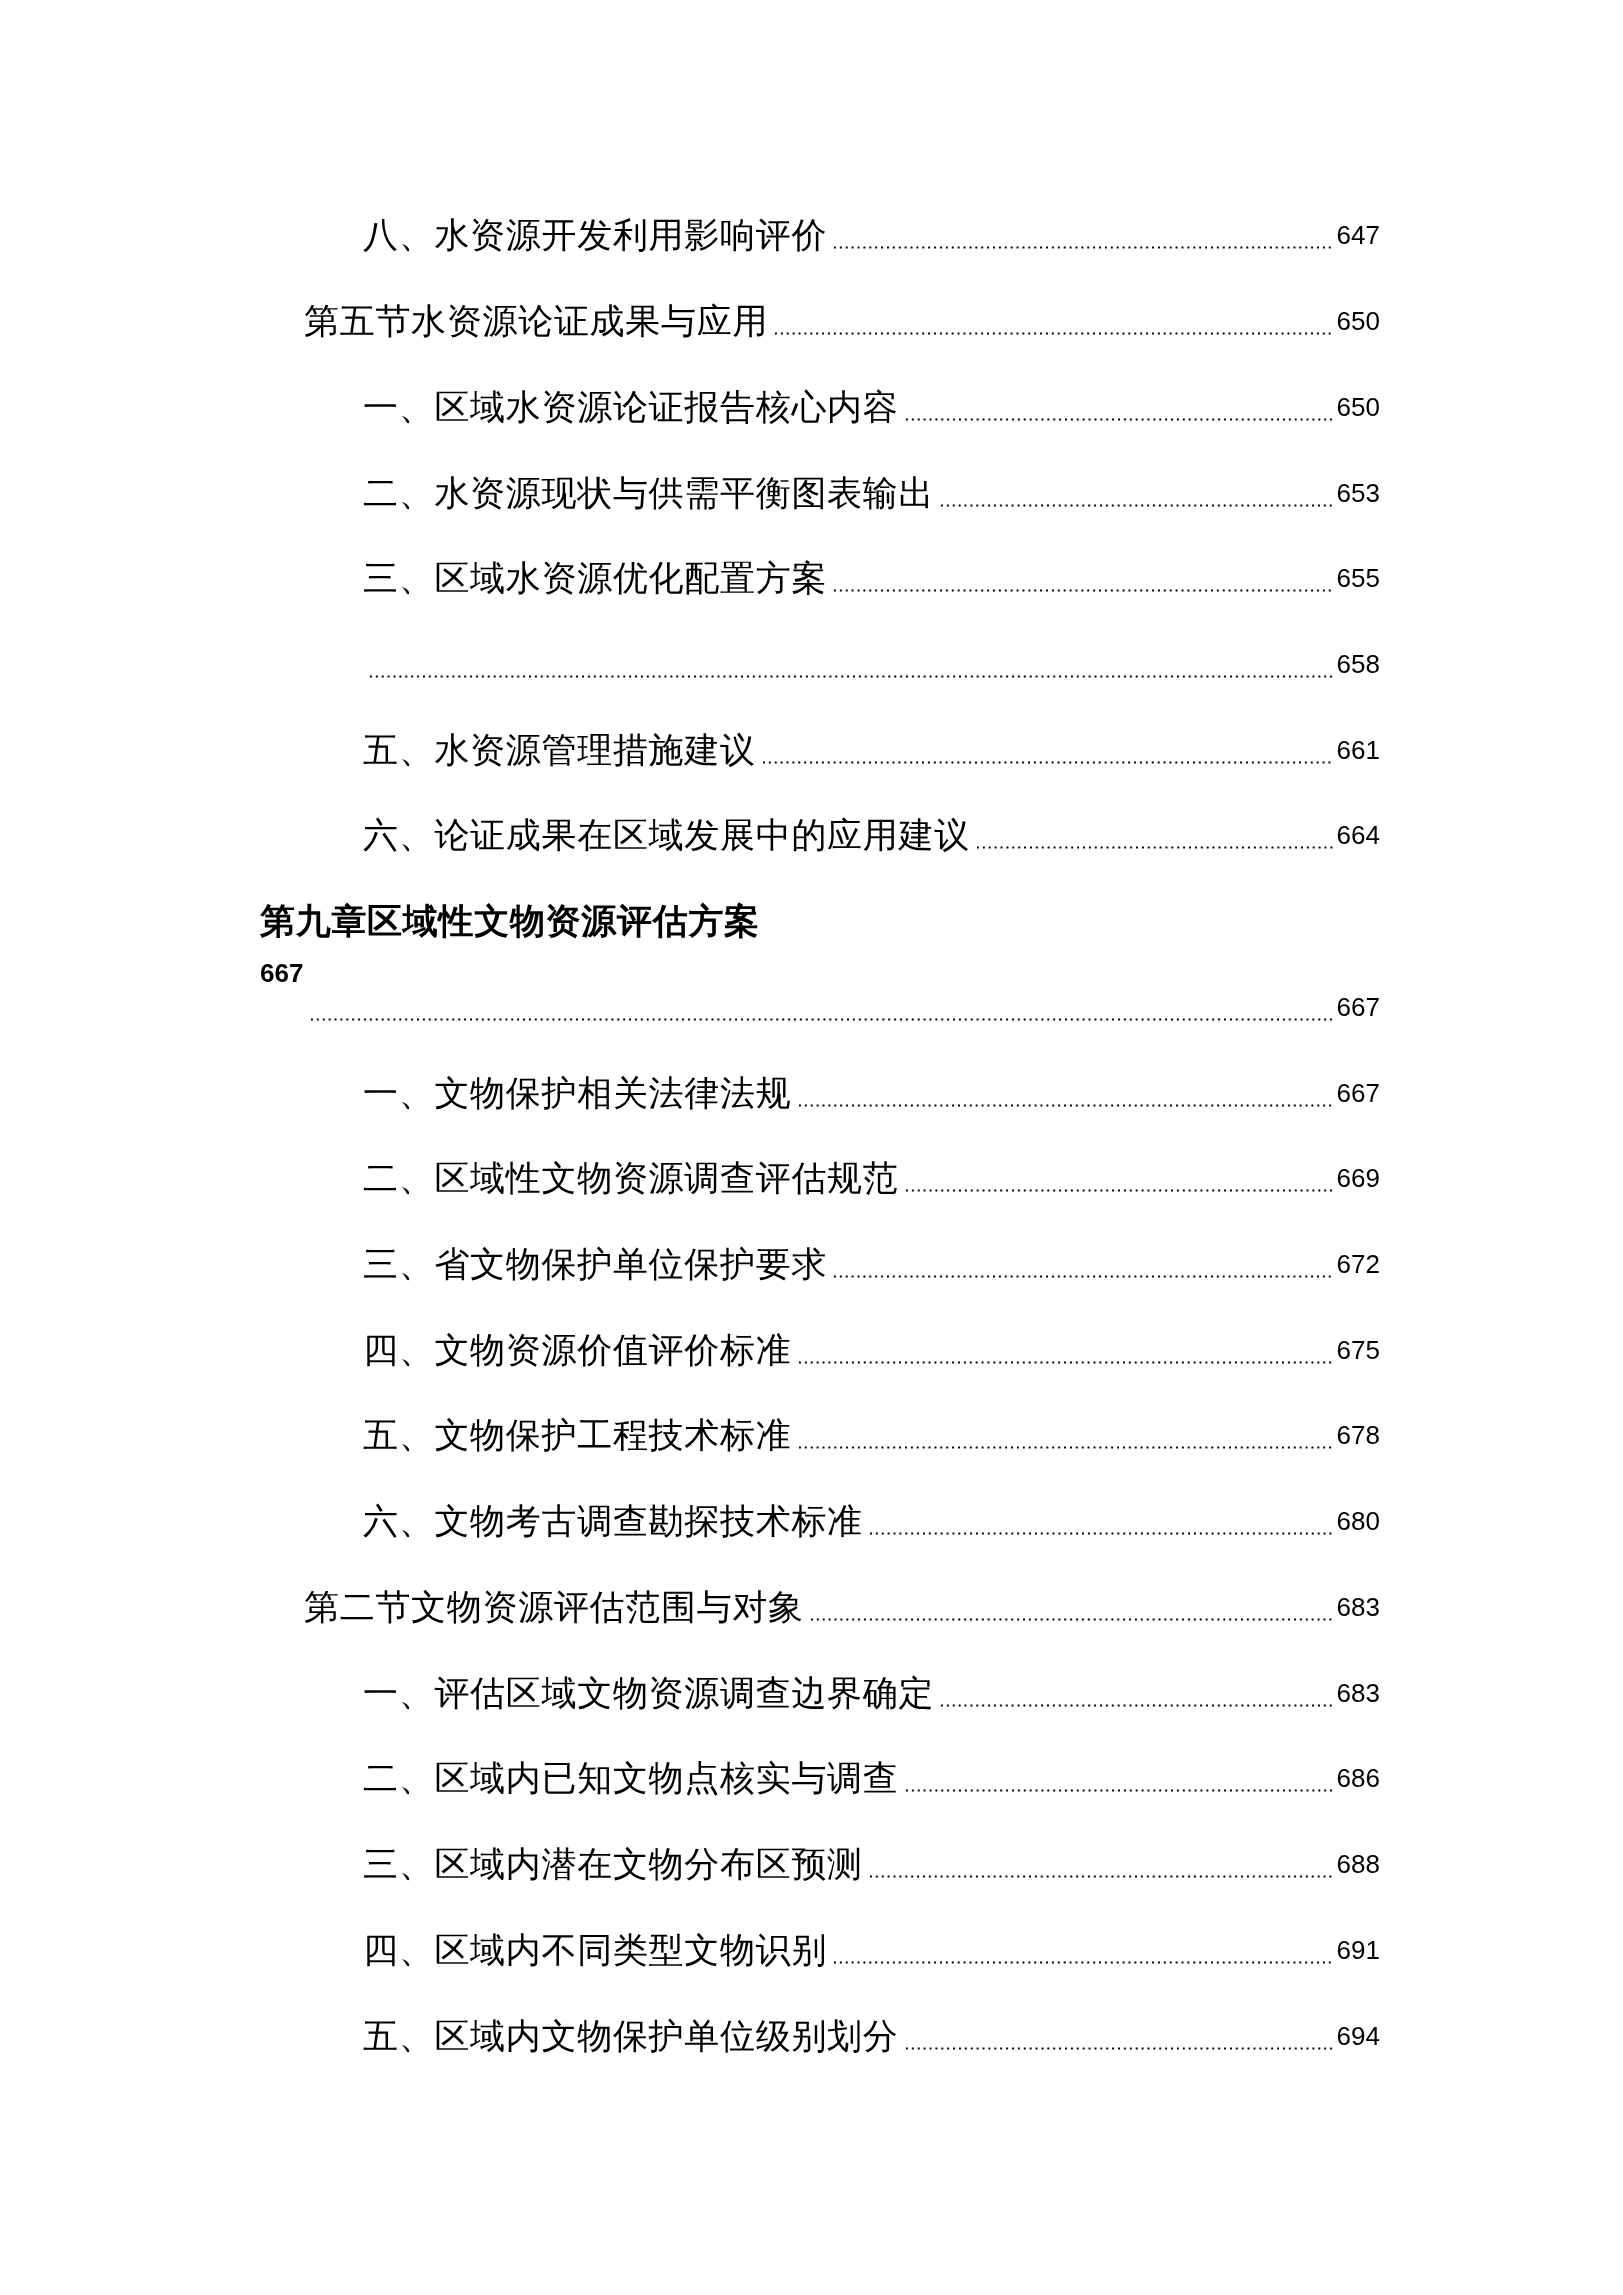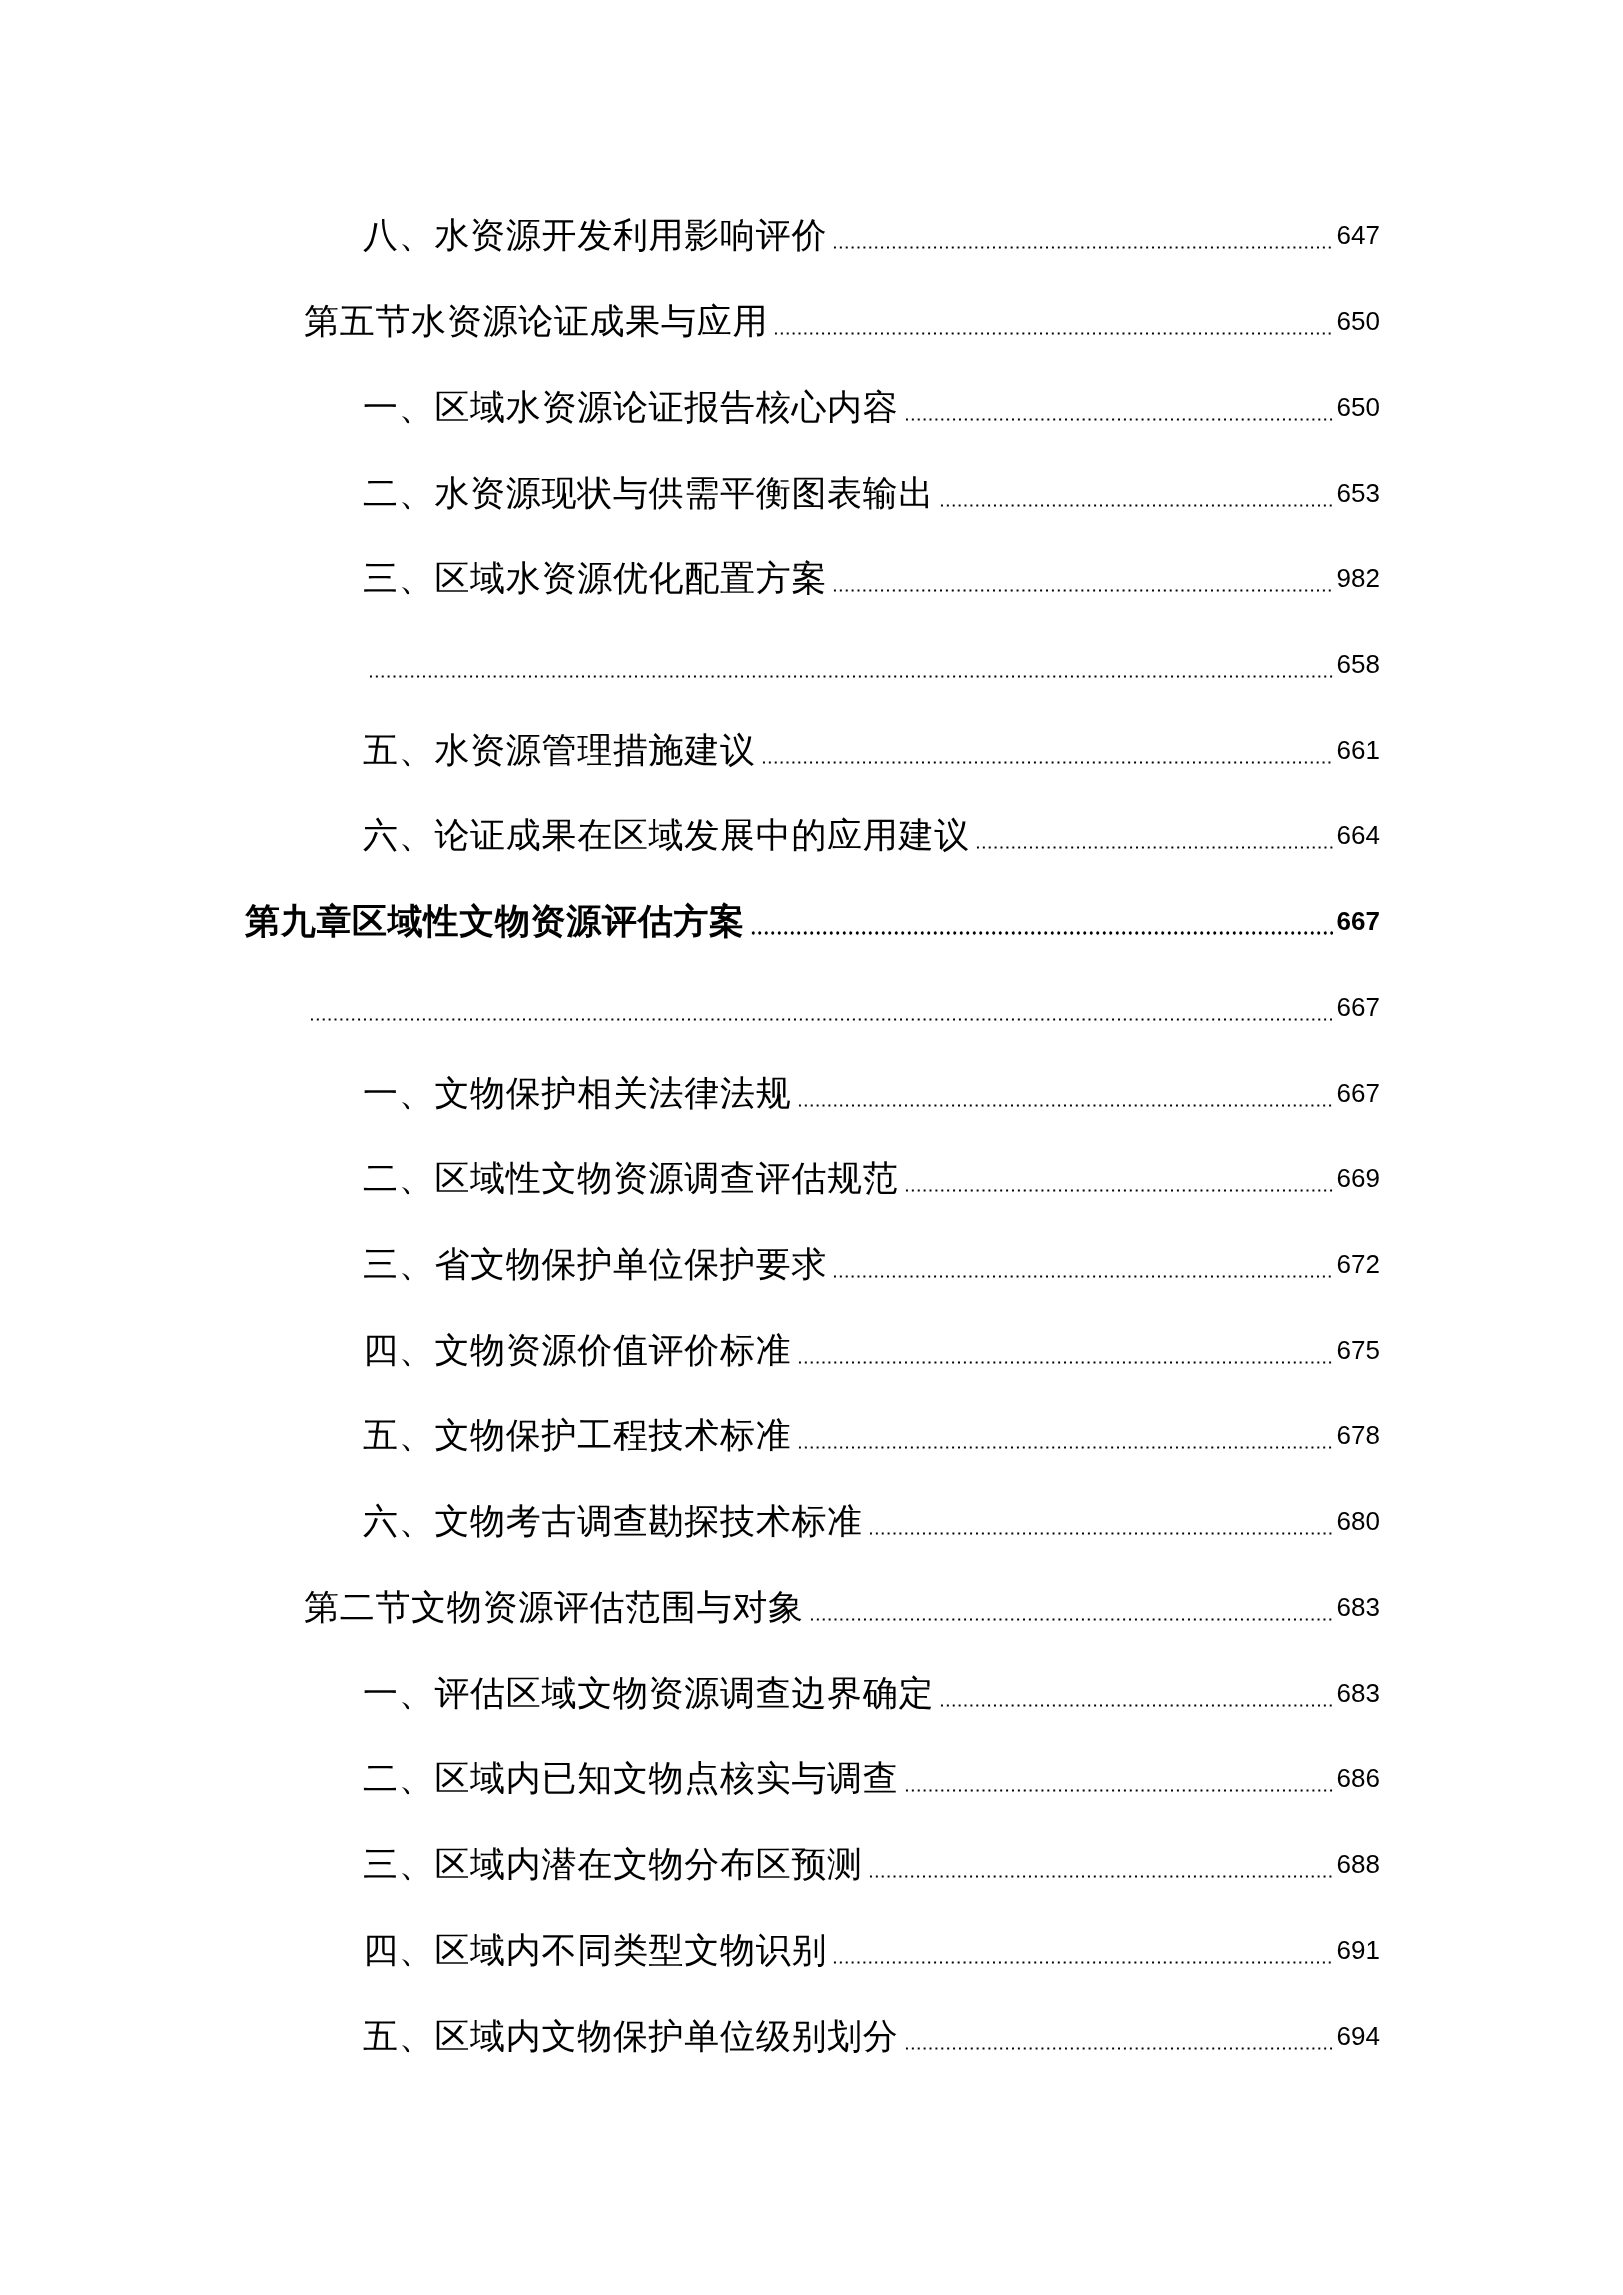--- a/index.html
+++ b/index.html
@@ -23,21 +23,21 @@
     }
     .toc-row {
       position: absolute;
       right: 243px;
       height: 52px;
       display: flex;
       font-size: 35px;
       line-height: 52px;
       white-space: nowrap;
     }
-    .toc-row.level-1 { left: 245px; font-weight: bold; }
+    .toc-row.level-1 { left: 260px; font-weight: bold; flex-direction: column; }
     .toc-row.level-2 { left: 304px; }
     .toc-row.level-3 { left: 363px; }
     .toc-title {
       flex: 0 0 auto;
       letter-spacing: 0.7px;
     }
     .toc-leader {
       flex: 1 1 auto;
       overflow: hidden;
       margin: 0 3.9px 0 5.2px;
@@ -87,21 +87,21 @@
     <span class="toc-page">650</span>
   </div>
   <div class="toc-row level-3" style="top:467px">
     <span class="toc-title">二、水资源现状与供需平衡图表输出</span>
     <span class="toc-leader"></span>
     <span class="toc-page">653</span>
   </div>
   <div class="toc-row level-3" style="top:552px">
     <span class="toc-title">三、区域水资源优化配置方案</span>
     <span class="toc-leader"></span>
-    <span class="toc-page">982</span>
+    <span class="toc-page">655</span>
   </div>
   <div class="toc-row level-3" style="top:638px">
     <span class="toc-leader"></span>
     <span class="toc-page">658</span>
   </div>
   <div class="toc-row level-3" style="top:724px">
     <span class="toc-title">五、水资源管理措施建议</span>
     <span class="toc-leader"></span>
     <span class="toc-page">661</span>
   </div>

